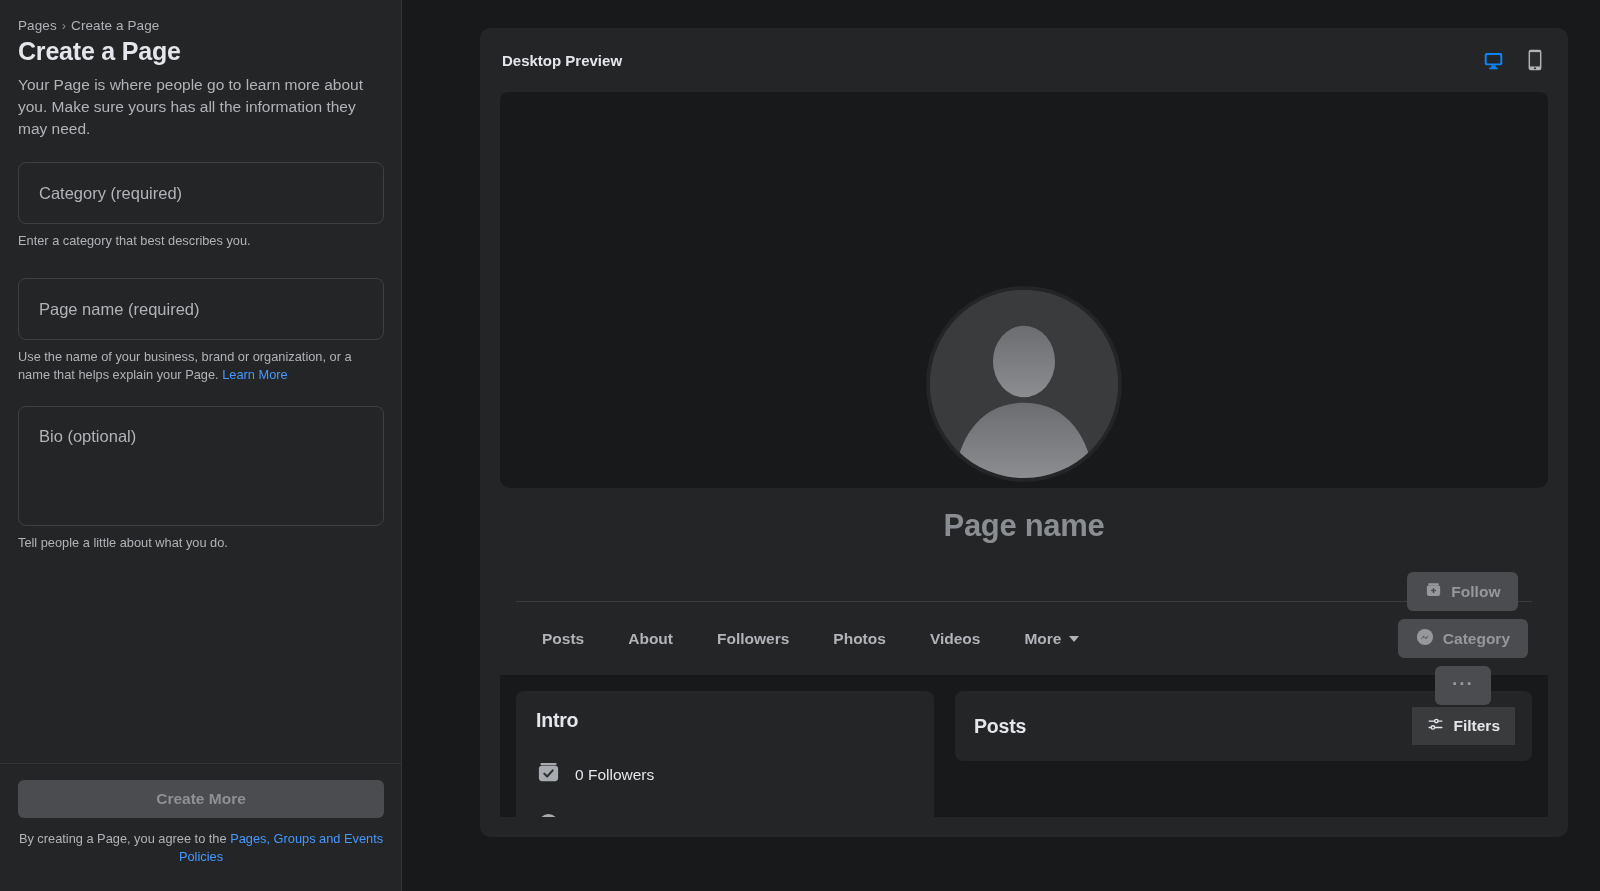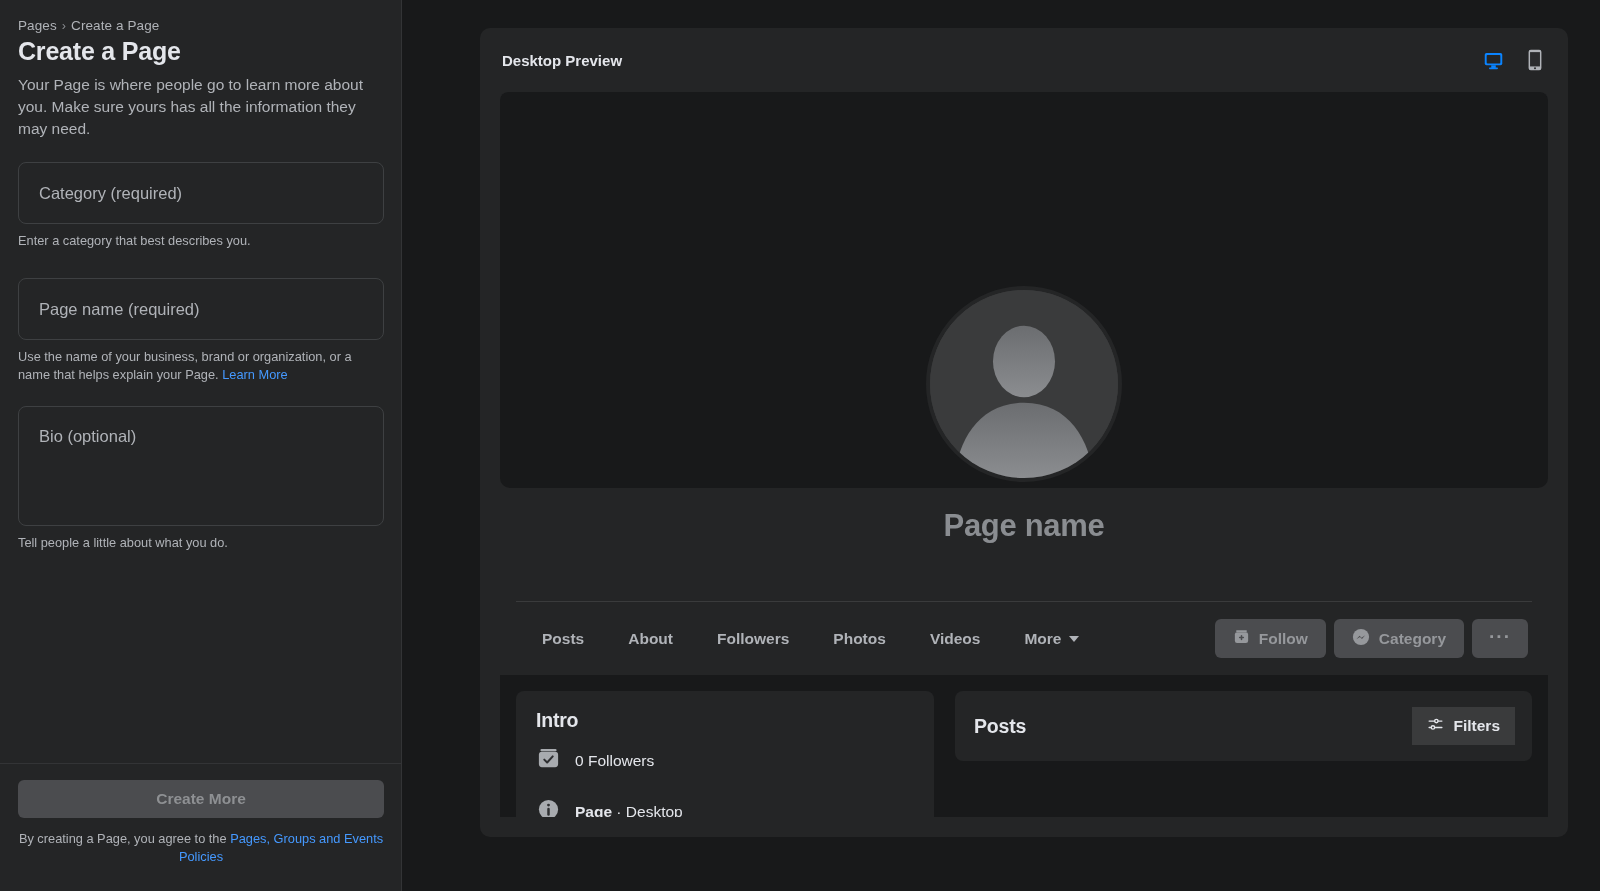--- a/index.html
+++ b/index.html
@@ -276,20 +276,21 @@
     border-top: 6px solid #b0b3b8;
     display: inline-block;
   }
 
   .nav-actions {
     margin-left: auto;
     display: flex;
     align-items: center;
     gap: 8px;
     padding-right: 4px;
+    flex-direction: column;
   }
   .action-btn {
     height: 39px;
     border: none;
     border-radius: 6px;
     background: #4b4c4f;
     color: #96989c;
     font-size: 15.5px;
     font-weight: bold;
     font-family: "Liberation Sans", sans-serif;
@@ -323,21 +324,21 @@
     border-radius: 8px;
     padding: 18px 20px 0 20px;
     height: 182px;
   }
   .card-title {
     font-size: 19.5px;
     font-weight: bold;
     color: #e4e6eb;
     letter-spacing: -0.2px;
   }
-  .intro-rows { margin-top: 14px; }
+  .intro-rows { margin-top: 28px; }
   .intro-row {
     display: flex;
     align-items: center;
     gap: 14px;
     margin-bottom: 22px;
   }
   .intro-text {
     font-size: 15.5px;
     color: #e4e6eb;
   }

